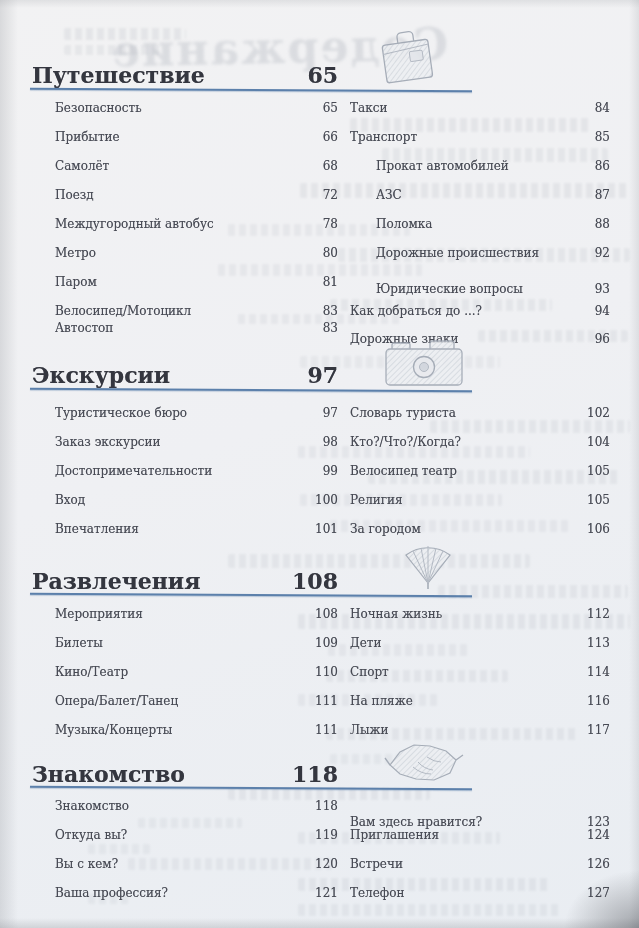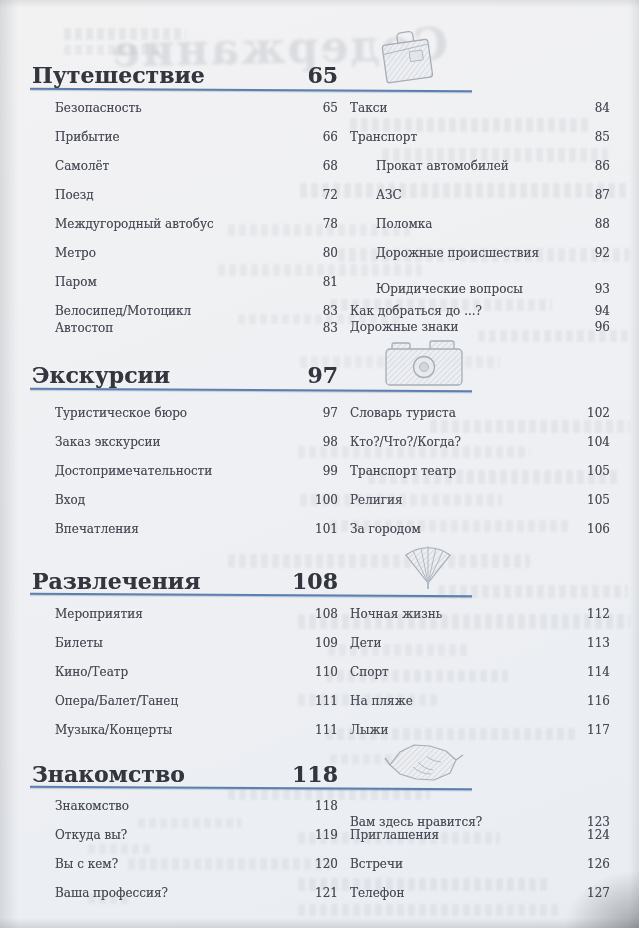--- a/index.html
+++ b/index.html
@@ -158,21 +158,21 @@
           <span class="pg">92</span>
         </div>
         <div class="row right-col indent" style="top: 214px;">
           <span class="lbl">Юридические вопросы</span>
           <span class="pg">93</span>
         </div>
         <div class="row right-col" style="top: 236px;">
           <span class="lbl">Как добраться до ...?</span>
           <span class="pg">94</span>
         </div>
-        <div class="row right-col" style="top: 252px;">
+        <div class="row right-col" style="top: 264px;">
           <span class="lbl">Дорожные знаки</span>
           <span class="pg">96</span>
         </div>
       </section>
       <section class="section" style="top: 362px;">
         <h2 class="sec-title" style="margin: 0px;">Экскурсии</h2>
         <div class="sec-num">97</div>
         <div class="sec-rule" style="top: 27px;"></div>
         <div class="row left-col" style="top: 38px;">
           <span class="lbl">Туристическое бюро</span>
@@ -196,21 +196,21 @@
         </div>
         <div class="row right-col" style="top: 38px;">
           <span class="lbl">Словарь туриста</span>
           <span class="pg">102</span>
         </div>
         <div class="row right-col" style="top: 67px;">
           <span class="lbl">Кто?/Что?/Когда?</span>
           <span class="pg">104</span>
         </div>
         <div class="row right-col" style="top: 96px;">
-          <span class="lbl">Транспорт театр</span>
+          <span class="lbl">Велосипед театр</span>
           <span class="pg">105</span>
         </div>
         <div class="row right-col" style="top: 125px;">
           <span class="lbl">Религия</span>
           <span class="pg">105</span>
         </div>
         <div class="row right-col" style="top: 154px;">
           <span class="lbl">За городом</span>
           <span class="pg">106</span>
         </div>

